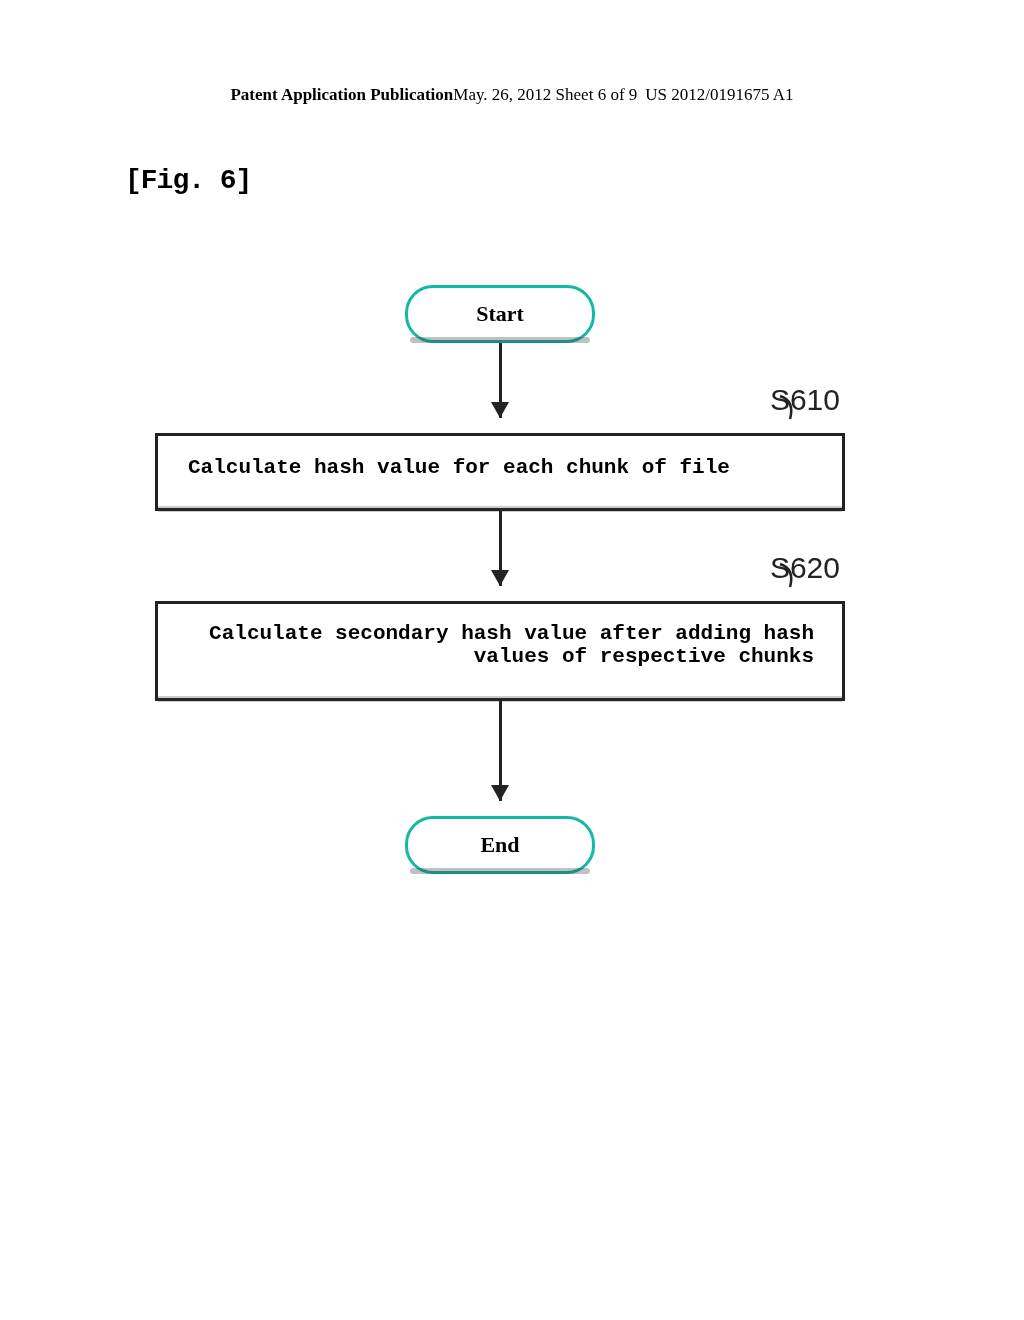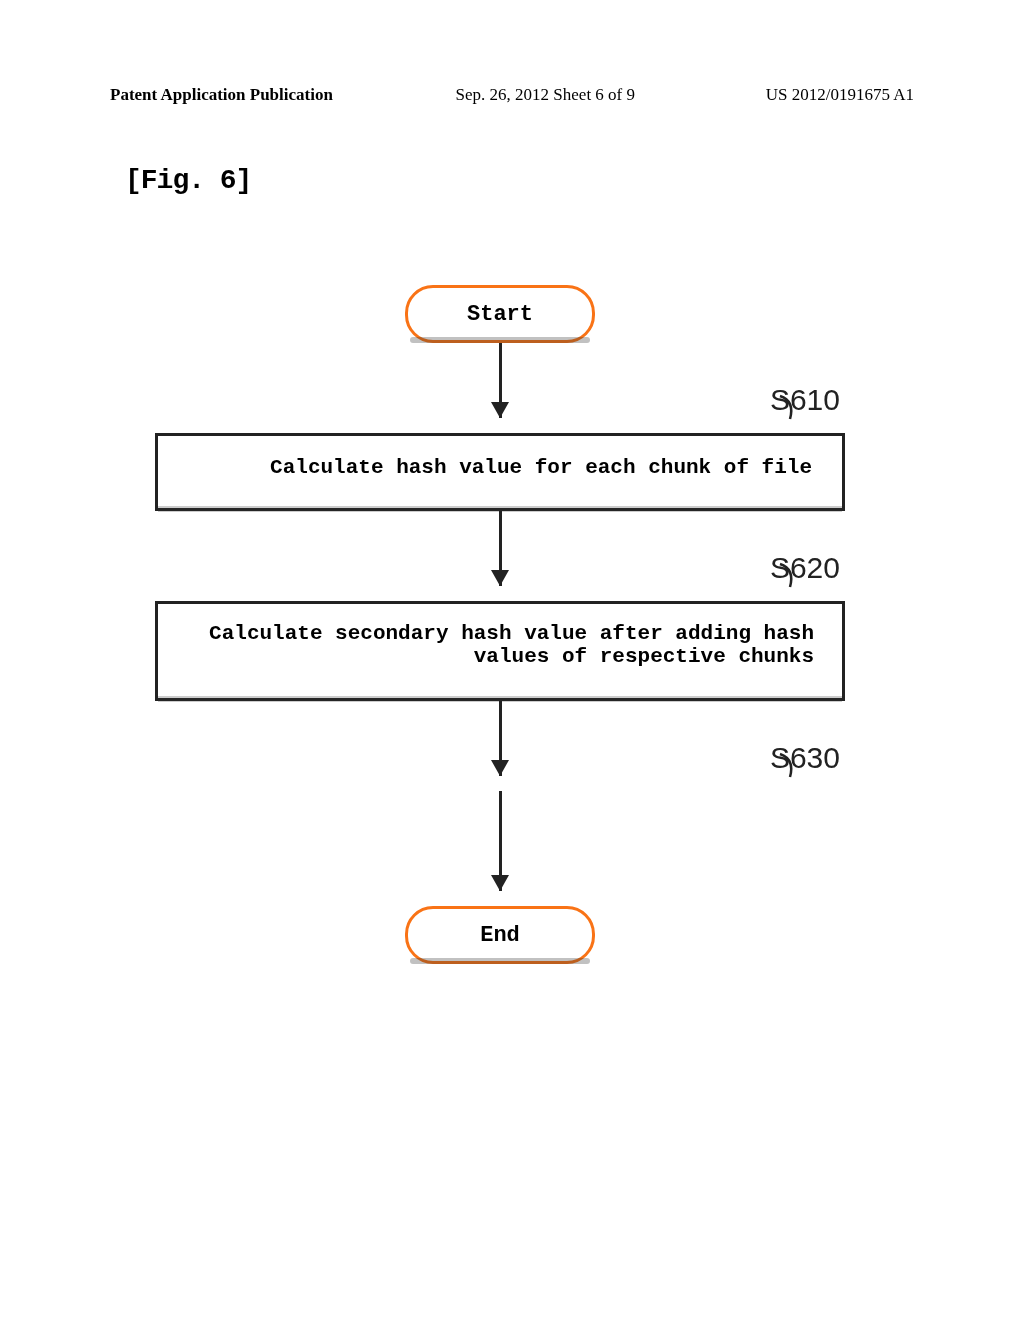--- a/index.html
+++ b/index.html
@@ -15,21 +15,21 @@
       font-family: "Times New Roman", serif;
       position: relative;
     }
     
     .header {
       position: absolute;
       top: 85px;
       left: 0;
       right: 0;
       display: flex;
-      justify-content: space-between;
+      justify-content: center;
       padding: 0 110px;
       font-size: 17px;
       font-weight: bold;
     }
     
     .header-left {
       font-weight: bold;
     }
     
     .header-center {
@@ -55,26 +55,26 @@
       position: absolute;
       top: 285px;
       left: 140px;
       width: 720px;
     }
     
     .terminal-box {
       width: 190px;
       height: 58px;
       margin: 0 auto;
-      border: 3px solid #f97316;
+      border: 3px solid #14b8a6;
       border-radius: 28px;
       display: flex;
       align-items: center;
       justify-content: center;
-      font-family: Liberation Mono, monospace;
+      font-family: Liberation Serif, serif;
       font-size: 22px;
       font-weight: bold;
       background: #fff;
       position: relative;
     }
     
     .terminal-box::after {
       content: '';
       position: absolute;
       bottom: -3px;
@@ -89,21 +89,21 @@
     .process-box {
       width: 690px;
       min-height: 78px;
       margin: 0 auto;
       border: 3px solid #222;
       padding: 20px 30px;
       font-family: "Courier New", monospace;
       font-size: 21px;
       font-weight: bold;
       background: #fff;
-      text-align: right;
+      text-align: left;
       position: relative;
     }
     
     .process-box.tall {
       min-height: 100px;
       text-align: right;
       padding: 18px 28px;
     }
     
     .process-box.tall .box-text {
@@ -184,21 +184,21 @@
       height: 100px;
       background: #222;
       position: relative;
     }
   </style>
 </head>
 <body>
 
 <div class="header">
   <span class="header-left">Patent Application Publication</span>
-  <span class="header-center">Sep. 26, 2012  Sheet 6 of 9</span>
+  <span class="header-center">May. 26, 2012  Sheet 6 of 9</span>
   <span class="header-right">US 2012/0191675 A1</span>
 </div>
 
 <div class="figure-label">[Fig. 6]</div>
 
 <div class="flowchart">
 
   <div class="terminal-box">
     <span>Start</span>
   </div>
@@ -228,31 +228,20 @@
       <svg viewBox="0 0 30 30">
         <path d="M 5 5 Q 20 10 15 28" stroke="#222" stroke-width="2.5" fill="none"></path>
       </svg>
     </div>
   </div>
 
   <div class="process-box tall">
     <span class="box-text">Calculate secondary hash value after adding hash values of respective chunks</span>
   </div>
 
-  <div class="arrow-container">
-    <div class="arrow-line">
-      <div class="arrow-head"></div>
-    </div>
-    <div class="step-label">S630</div>
-    <div class="step-curve">
-      <svg viewBox="0 0 30 30">
-        <path d="M 5 5 Q 20 10 15 28" stroke="#222" stroke-width="2.5" fill="none"></path>
-      </svg>
-    </div>
-  </div>
 
 
   <div class="arrow-container-short">
     <div class="arrow-line-short">
       <div class="arrow-head"></div>
     </div>
   </div>
 
   <div class="terminal-box">
     <span>End</span>

